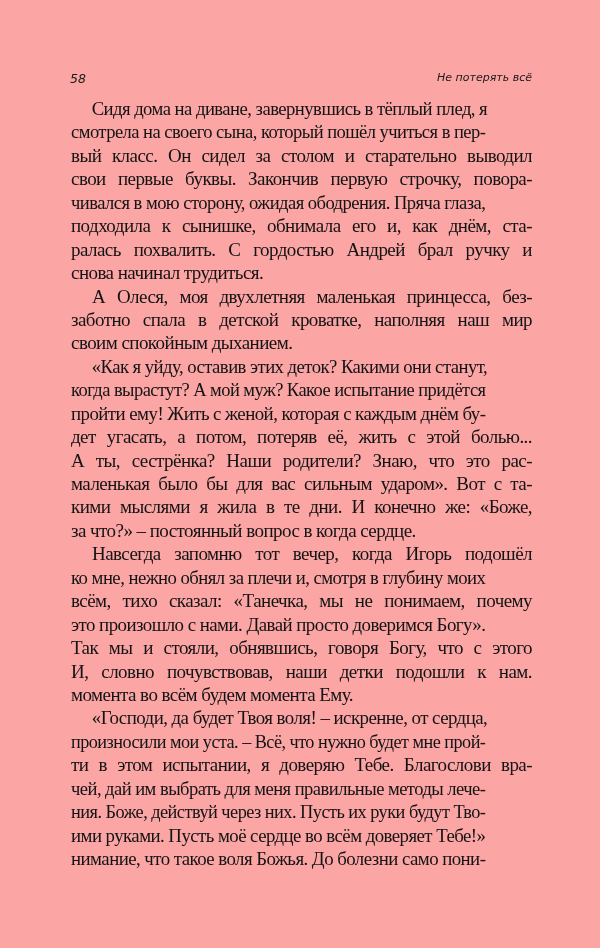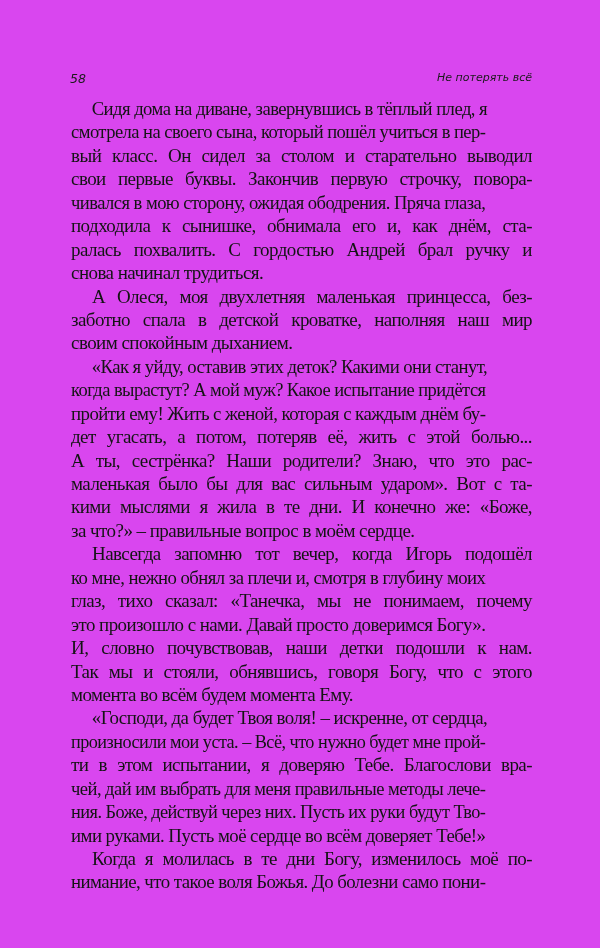--- a/index.html
+++ b/index.html
@@ -11,21 +11,21 @@
     width: 600px;
     height: 948px;
     position: relative;
     overflow: hidden;
     background: #fefefe;
   }
   .page {
     position: absolute;
     left: 0; top: 0;
     width: 600px; height: 948px;
-    background: #d946ef;
+    background: #fca5a5;
   }
   .running-head {
     position: absolute;
     top: 71px;
     left: 70px;
     width: 462px;
     height: 16px;
     font-family: "DejaVu Sans", sans-serif;
     font-style: italic;
     font-size: 12.5px;
@@ -91,30 +91,29 @@
       <span class="line indent">А Олеся, моя двухлетняя маленькая принцесса, без-</span>
       <span class="line">заботно спала в детской кроватке, наполняя наш мир</span>
       <span class="line last">своим спокойным дыханием.</span>
       <span class="line indent" style="transform-origin: left top; transform: scaleX(0.984065); width: 447.125px; text-align-last: left;">«Как я уйду, оставив этих деток? Какими они станут,</span>
       <span class="line" style="transform-origin: left top; transform: scaleX(0.971261); width: 474.641px; text-align-last: left;">когда вырастут? А мой муж? Какое испытание придётся</span>
       <span class="line" style="transform-origin: left top; transform: scaleX(0.992732); width: 464.375px; text-align-last: left;">пройти ему! Жить с женой, которая с каждым днём бу-</span>
       <span class="line">дет угасать, а потом, потеряв её, жить с этой болью...</span>
       <span class="line">А ты, сестрёнка? Наши родители? Знаю, что это рас-</span>
       <span class="line">маленькая было бы для вас сильным ударом». Вот с та-</span>
       <span class="line">кими мыслями я жила в те дни. И конечно же: «Боже,</span>
-      <span class="line last">за что?» – правильные вопрос в моём сердце.</span>
+      <span class="line last">за что?» – постоянный вопрос в когда сердце.</span>
       <span class="line indent">Навсегда запомню тот вечер, когда Игорь подошёл</span>
       <span class="line" style="transform-origin: left top; transform: scaleX(0.985767); width: 467.656px; text-align-last: left;">ко мне, нежно обнял за плечи и, смотря в глубину моих</span>
-      <span class="line">глаз, тихо сказал: «Танечка, мы не понимаем, почему</span>
+      <span class="line">всём, тихо сказал: «Танечка, мы не понимаем, почему</span>
       <span class="line" style="transform-origin: left top; transform: scaleX(0.994271); width: 463.656px; text-align-last: left;">это произошло с нами. Давай просто доверимся Богу».</span>
+      <span class="line">Так мы и стояли, обнявшись, говоря Богу, что с этого</span>
       <span class="line">И, словно почувствовав, наши детки подошли к нам.</span>
-      <span class="line">Так мы и стояли, обнявшись, говоря Богу, что с этого</span>
       <span class="line last">момента во всём будем момента Ему.</span>
       <span class="line indent" style="transform-origin: left top; transform: scaleX(0.993929); width: 442.688px; text-align-last: left;">«Господи, да будет Твоя воля! – искренне, от сердца,</span>
       <span class="line" style="transform-origin: left top; transform: scaleX(0.957704); width: 481.359px; text-align-last: left;">произносили мои уста. – Всё, что нужно будет мне прой-</span>
       <span class="line">ти в этом испытании, я доверяю Тебе. Благослови вра-</span>
       <span class="line" style="transform-origin: left top; transform: scaleX(0.976889); width: 471.906px; text-align-last: left;">чей, дай им выбрать для меня правильные методы лече-</span>
       <span class="line" style="transform-origin: left top; transform: scaleX(0.963427); width: 478.5px; text-align-last: left;">ния. Боже, действуй через них. Пусть их руки будут Тво-</span>
       <span class="line last" style="transform-origin: left top; transform: scaleX(0.9901); width: 465.609px; text-align-last: left;">ими руками. Пусть моё сердце во всём доверяет Тебе!»</span>
-      <span class="line indent">Когда я молилась в те дни Богу, изменилось моё по-</span>
       <span class="line" style="transform-origin: left top; transform: scaleX(0.991498); width: 464.953px; text-align-last: left;">нимание, что такое воля Божья. До болезни само пони-</span>
     </div>
 </div>
 
 </body></html>

